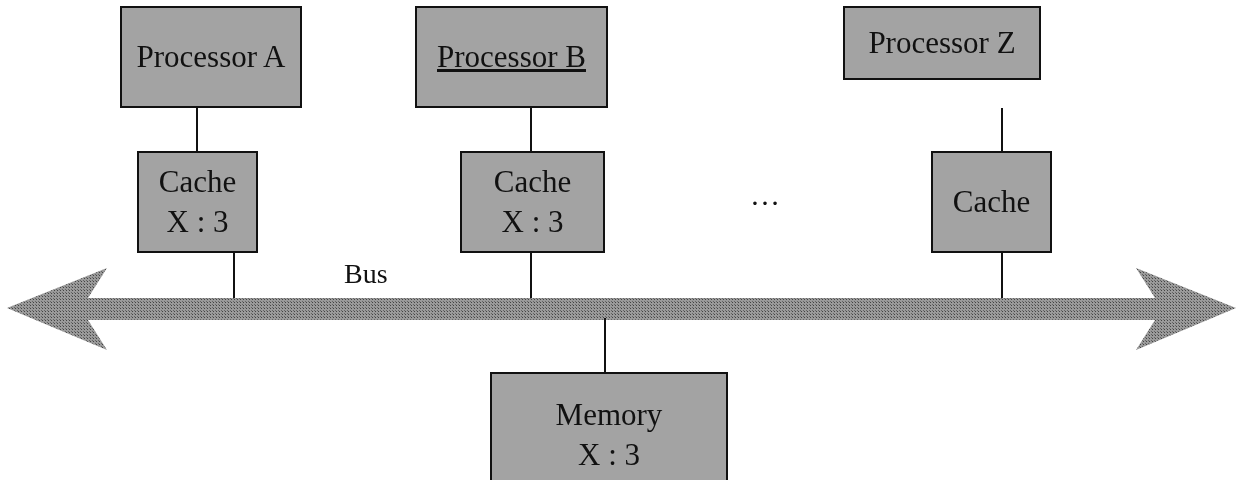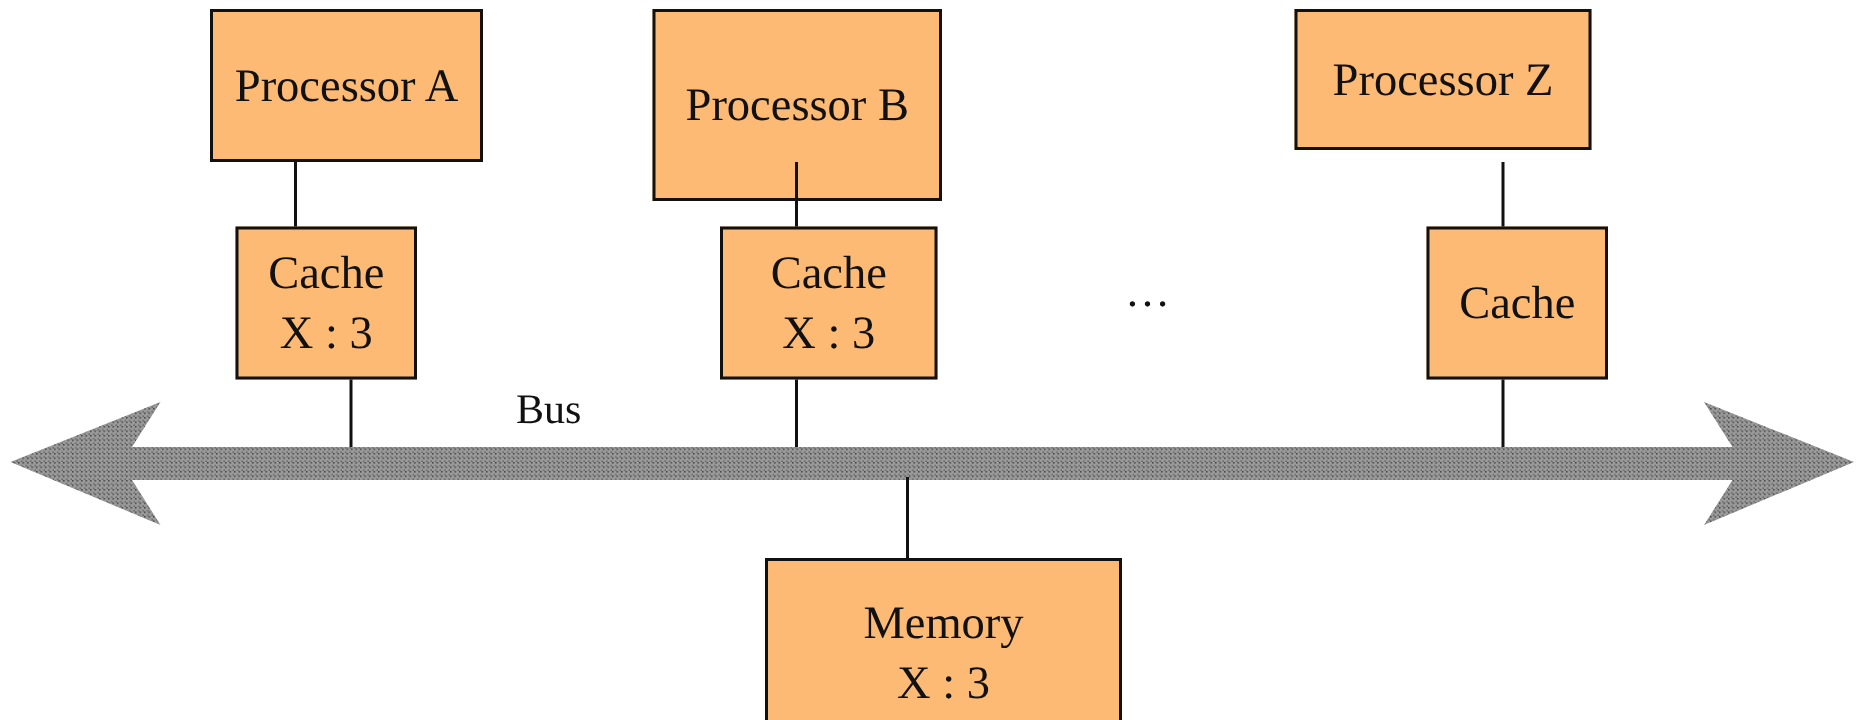--- a/index.html
+++ b/index.html
@@ -1,20 +1,20 @@
 <!DOCTYPE html>
 <html><head>
 <meta charset="utf-8">
 <style>
   html, body { margin:0; padding:0; background:#ffffff; }
   body { width:1243px; height:480px; position:relative; overflow:hidden;
          font-family:"Liberation Serif","DejaVu Serif",serif; color:#111; }
-  .box { position:absolute; border:2px solid #111; box-sizing:border-box; background:#fdba74;
+  .box { position:absolute; border:2px solid #111; box-sizing:border-box; background:#a3a3a3;
          display:flex; flex-direction:column; align-items:center; justify-content:center;
-         font-size:31px; line-height:40px;margin-left:20px; }
+         font-size:31px; line-height:40px; }
   .vline { position:absolute; width:2px; background:#111; }
   .label { position:absolute; font-size:28px; }
   svg.bus { position:absolute; left:0; top:260px; }
 </style>
 </head>
 <body>
 
 <svg class="bus" width="1243" height="100" viewBox="0 0 1243 100">
   <defs>
     <pattern id="dots" width="3" height="3" patternUnits="userSpaceOnUse">
@@ -29,33 +29,33 @@
 <div class="box" style="left:120px;top:6px;width:182px;height:102px;">
   <span>Processor A</span>
 </div>
 <div class="vline" style="left:196px;top:108px;height:44px;"></div>
 <div class="box" style="left:137px;top:151px;width:121px;height:102px;">
   <span>Cache</span>
   <span>X : 3</span>
 </div>
 <div class="vline" style="left:233px;top:253px;height:45px;"></div>
 
-<div class="box" style="left:415px;top:6px;width:193px;height:128px;">
+<div class="box" style="left:415px;top:6px;width:193px;height:102px;text-decoration:underline;">
   <span>Processor B</span>
 </div>
 <div class="vline" style="left:530px;top:108px;height:44px;"></div>
 <div class="box" style="left:460px;top:151px;width:145px;height:102px;">
   <span>Cache</span>
   <span>X : 3</span>
 </div>
 <div class="vline" style="left:530px;top:253px;height:45px;"></div>
 
 <div class="label" style="left:750px;top:178px;font-size:30px;">…</div>
 
-<div class="box" style="left:843px;top:6px;width:198px;height:94px;">
+<div class="box" style="left:843px;top:6px;width:198px;height:74px;">
   <span>Processor Z</span>
 </div>
 <div class="vline" style="left:1001px;top:108px;height:44px;"></div>
 <div class="box" style="left:881px;top:151px;width:121px;height:102px;left:931px;">
   <span>Cache</span>
 </div>
 <div class="vline" style="left:1001px;top:253px;height:45px;"></div>
 
 <div class="label" style="left:344px;top:258px;">Bus</div>
 

